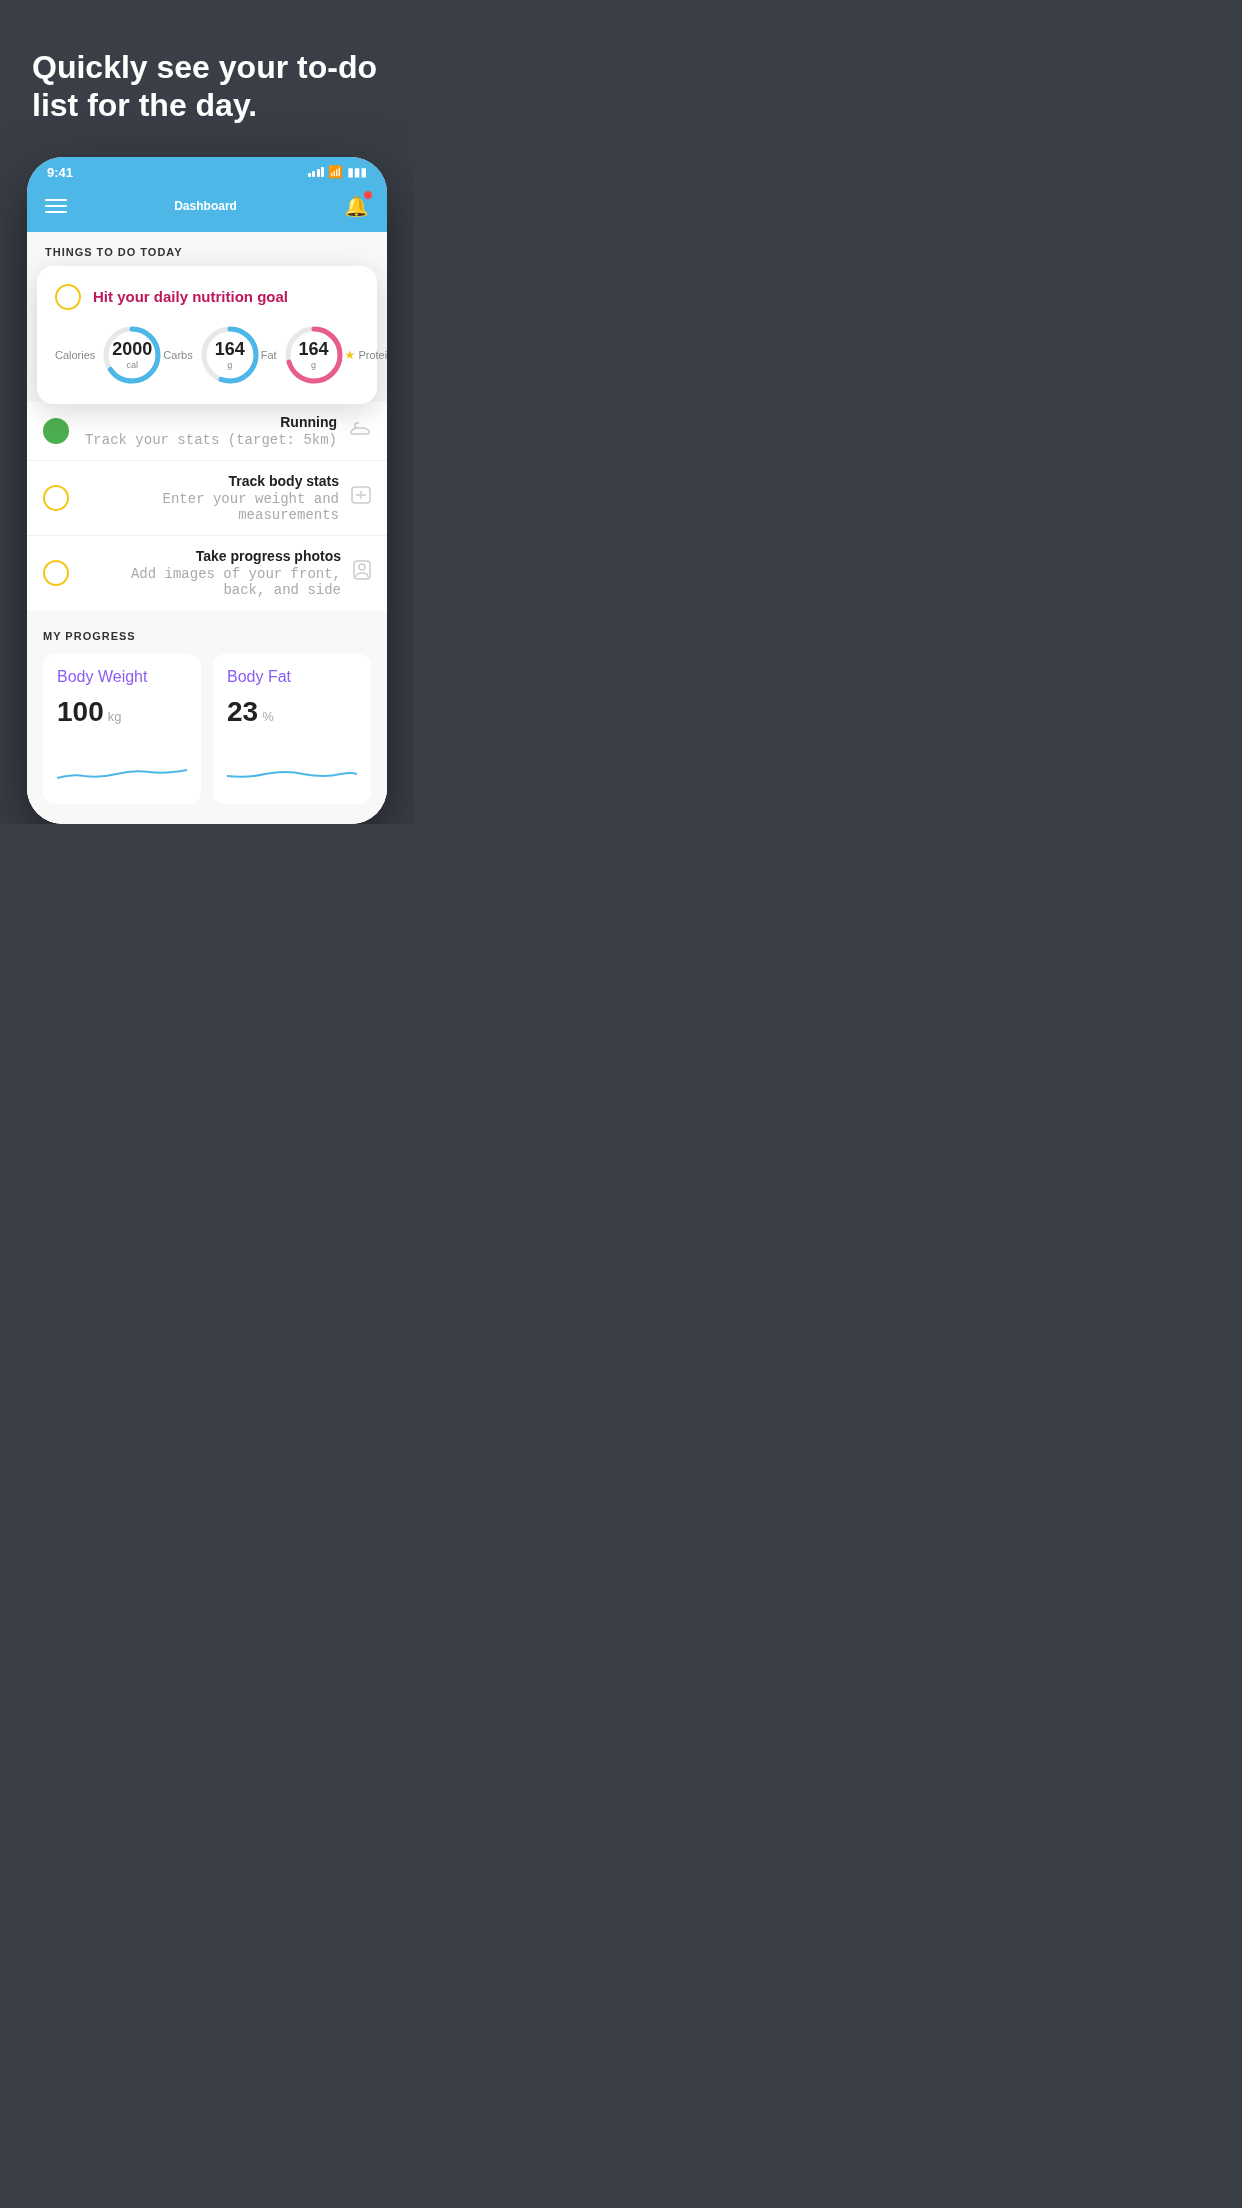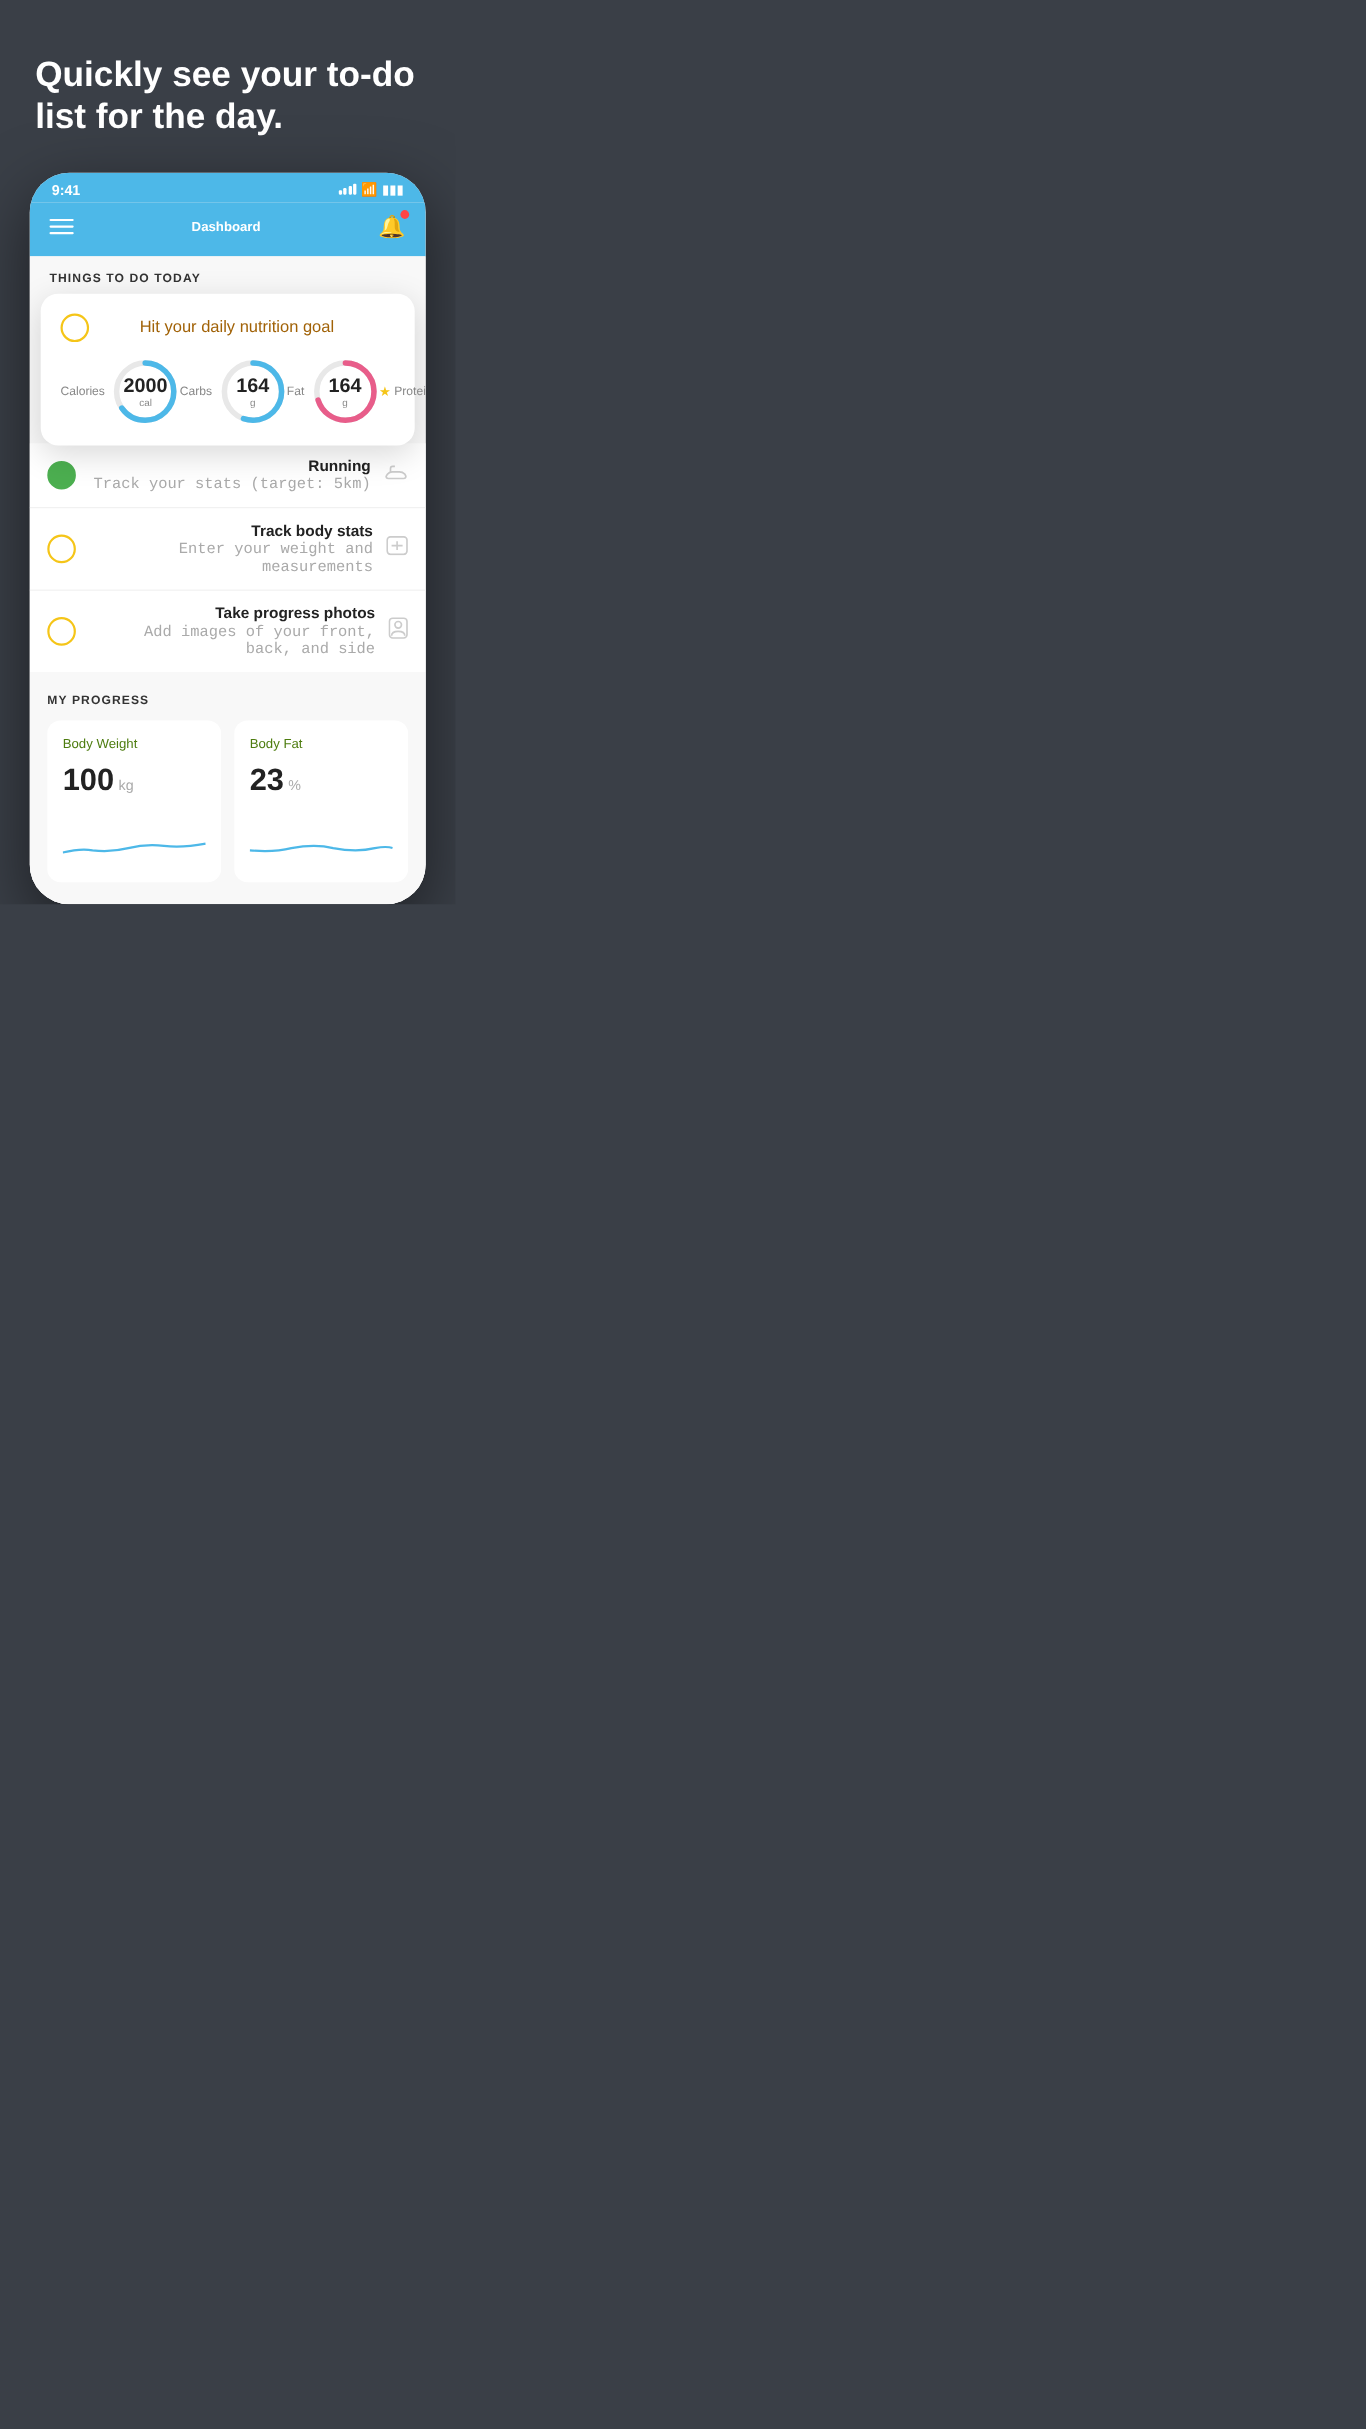--- a/index.html
+++ b/index.html
@@ -134,23 +134,22 @@
       height: 26px;
       border-radius: 50%;
       border: 2.5px solid;
       flex-shrink: 0;
     }
     .circle-checkbox.yellow { border-color: #f5c518; }
     .circle-checkbox.green { border-color: #4caf50; background: #4caf50; }
 
     .card-title {
       font-size: 15px;
-      font-weight: 400;
-      color: #a16207;
-      margin-left: 34px;
+      font-weight: 700;
+      color: #be185d;
     }
 
     
     .nutrition-grid {
       display: flex;
       justify-content: space-around;
       align-items: flex-start;
     }
     .nutrition-item {
       display: flex;
@@ -249,22 +248,22 @@
       gap: 12px;
     }
     .progress-card {
       flex: 1;
       background: #fff;
       border-radius: 12px;
       padding: 14px;
       overflow: hidden;
     }
     .progress-card-title {
-      font-size: 12px;
-      color: #4d7c0f;
+      font-size: 16px;
+      color: #8b5cf6;
       margin-bottom: 10px;
     }
     .progress-value-row {
       display: flex;
       align-items: baseline;
       gap: 4px;
       margin-bottom: 28px;
       text-align: center;
     }
     .progress-value {

